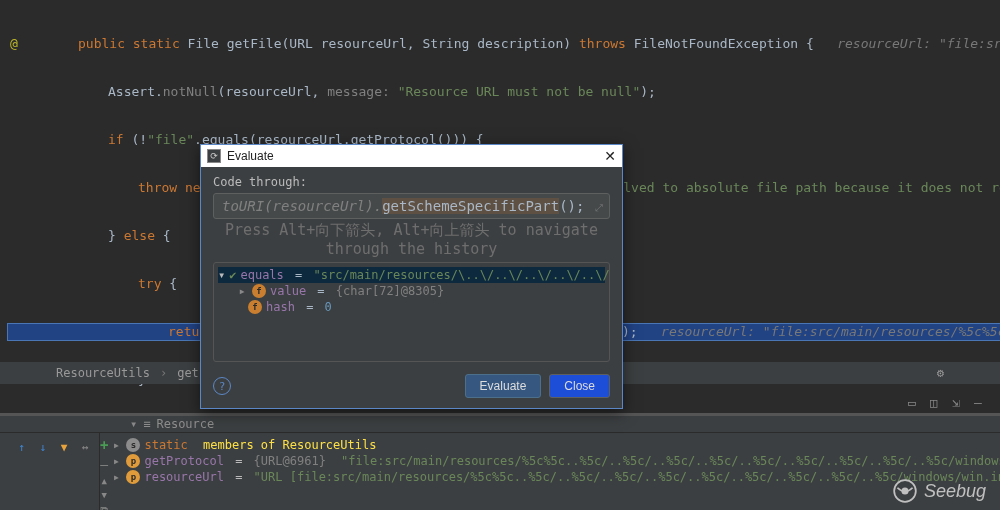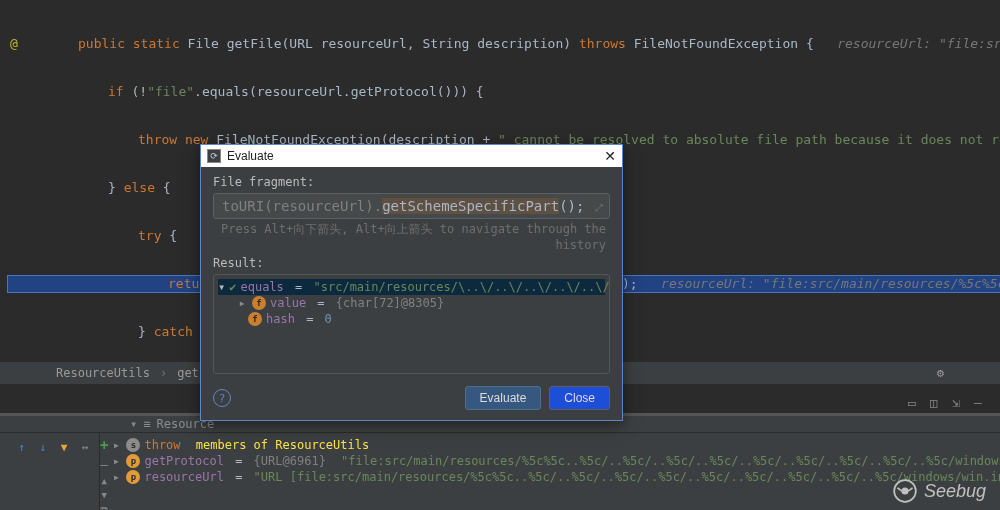--- a/index.html
+++ b/index.html
@@ -40,38 +40,39 @@
   .var-grey { color:#808080; }
 
   .dialog { position:absolute; left:200px; top:144px; width:423px; background:#3c3f41; border:1px solid #5b87c6; box-shadow:0 4px 14px rgba(0,0,0,.5); }
   .dlg-title { display:flex; align-items:center; gap:6px; background:#fff; color:#222; padding:3px 6px; font-family:"Segoe UI",sans-serif; font-size:12px; }
   .dlg-title .x { margin-left:auto; font-size:14px; cursor:pointer; }
   .dlg-body { padding:8px 12px 4px; }
   .dlg-label { color:#bbb; font-size:12px; margin-bottom:4px; }
   .frag-input { background:#45494a; border:1px solid #5e6060; border-radius:3px; padding:4px 8px; font-family:Consolas,monospace; font-size:14px; color:#a9b7c6; position:relative; }
   .frag-input .meth { background:#5e5042;margin-top:37px; }
   .expand { position:absolute; right:6px; bottom:4px; color:#777; font-size:10px; cursor:pointer; }
-  .hint { text-align:right; color:#6e6e6e; font-size:12px; padding:2px 4px 4px; }
+  .hint { text-align:center; color:#6e6e6e; font-size:15px; padding:2px 4px 4px; }
   .result-area { background:#3c3f41; border:1px solid #555; border-radius:3px; height:100px; padding:4px; font-size:12px; overflow:hidden; }
   .r-row { display:flex; align-items:center; gap:4px; padding:1px 0; }
   .r-sel { background:#0d293e; }
   .dlg-foot { display:flex; justify-content:flex-end; align-items:center; gap:8px; padding:8px 12px 10px; }
   .help { width:18px; height:18px; border:1px solid #5b87c6; border-radius:50%; color:#5b87c6; display:flex; align-items:center; justify-content:center; font-size:11px; margin-right:auto; cursor:pointer; }
   .btn { background:#1d4ed8; border:1px solid #5e6060; color:#ddd; padding:4px 14px; font-size:12px; border-radius:3px; cursor:pointer; font-family:"Segoe UI",sans-serif; }
   .btn-primary { background:#365880; border-color:#4c708c; }
 
   .seebug { position:absolute; right:14px; bottom:6px; display:flex; align-items:center; gap:6px; color:#c0c0c0; font-family:"Segoe UI",sans-serif; font-size:18px; font-style:italic; }
   .seebug svg { width:26px; height:26px; }
   .dlg-ico { width:14px; height:14px; background:#3c3f41; border:1px solid #888; display:inline-flex; align-items:center; justify-content:center; font-size:9px; color:#ccc; }
 </style>
 </head>
 <body>
 
 <div class="editor">
   <div class="ln"><span class="gutter"><span class="at">@</span></span><span class="code" style="padding-left:30px" id="c1"><span class="tok-kw">public static </span>File getFile(URL resourceUrl, String description) <span class="tok-kw">throws </span>FileNotFoundException {   <span class="tok-hint">resourceUrl: "file:src/main/res</span></span></div>
+  <div class="ln"><span class="gutter"></span><span class="code" style="padding-left:60px" id="c2">Assert.<span class="tok-grey">notNull</span>(resourceUrl, <span class="tok-grey">message:</span> <span class="tok-str">"Resource URL must not be null"</span>);</span></div>
   <div class="ln"><span class="gutter"></span><span class="code" style="padding-left:60px" id="c3"><span class="tok-kw">if </span>(!<span class="tok-str">"file"</span>.equals(resourceUrl.getProtocol())) {</span></div>
   <div class="ln"><span class="gutter"></span><span class="code" style="padding-left:90px" id="c4"><span class="tok-kw">throw new </span>FileNotFoundException(description + <span class="tok-str">" cannot be resolved to absolute file path because it does not reside in </span></span></div>
   <div class="ln"><span class="gutter"></span><span class="code" style="padding-left:60px" id="c5">} <span class="tok-kw">else </span>{</span></div>
   <div class="ln"><span class="gutter"></span><span class="code" style="padding-left:90px" id="c6"><span class="tok-kw">try </span>{</span></div>
   <div class="ln hl-line"><span class="gutter"></span><span class="code" style="padding-left:120px" id="c7"><span class="tok-kw">return new </span>File(<span class="tok-grey">toURI</span>(resourceUrl).getSchemeSpecificPart());   <span class="tok-hint">resourceUrl: "file:src/main/resources/%5c%5c..%5c/..%</span></span></div>
   <div class="ln"><span class="gutter"></span><span class="code" style="padding-left:90px" id="c8">} <span class="tok-kw">catch </span>(URISyntaxException var3) {</span></div>
   <div class="ln"><span class="gutter"></span><span class="code" style="padding-left:120px" id="c9"><span class="tok-kw">return new </span>File(resourceUrl.getFile());</span></div>
   <div class="ln"><span class="gutter"></span><span class="code" style="padding-left:90px" id="c10">}</span></div>
   
   
@@ -120,21 +121,21 @@
   <div class="var-toolbar">
     <span class="plus">+</span>
     <span style="color:#888">—</span>
     <span style="color:#888;font-size:9px">▲</span>
     <span style="color:#888;font-size:9px">▼</span>
     <span style="color:#888;font-size:11px">⧉</span>
   </div>
   <div class="vtree">
     <div class="vrow">
       <span class="arrow">▸</span><span class="badge badge-s">s</span>
-      <span class="tok-kw">throw</span>&nbsp;
+      <span class="tok-kw">static</span>&nbsp;
       <span style="color:#fde047">members of ResourceUtils</span>
     </div>
     <div class="vrow">
       <span class="arrow">▸</span><span class="badge badge-p">p</span>
       <span class="var-name">getProtocol</span>
       <span style="color:#bbb">&nbsp;=&nbsp;</span>
       <span class="var-grey">{URL@6961}</span>&nbsp;
       <span class="var-val">"file:src/main/resources/%5c%5c..%5c/..%5c/..%5c/..%5c/..%5c/..%5c/..%5c/..%5c/..%5c/windows/win.ini"</span>
     </div>
     <div class="vrow">
@@ -147,27 +148,26 @@
   </div>
 </div>
 
 <div class="dialog">
   <div class="dlg-title">
     <span class="dlg-ico">⟳</span>
     <span>Evaluate</span>
     <span class="x">✕</span>
   </div>
   <div class="dlg-body">
-    <div class="dlg-label">File fragment:</div>
+    <div class="dlg-label">Code through:</div>
     <div class="frag-input">
-      <span class="tok-grey" style="">toURI(resourceUrl).</span><span class="meth">getSchemeSpecificPart</span><span>();</span>
+      <span class="tok-grey" style="font-style:italic">toURI(resourceUrl).</span><span class="meth">getSchemeSpecificPart</span><span>();</span>
       <span class="expand">⤢</span>
     </div>
     <div class="hint">Press Alt+向下箭头, Alt+向上箭头 to navigate through the history</div>
-    <div class="dlg-label">Result:</div>
     <div class="result-area">
       <div class="r-row r-sel">
         <span class="arrow" style="color:#bbb">▾</span>
         <span style="color:#6a8759">✔</span>
         <span class="var-name">equals</span>
         <span>&nbsp;=&nbsp;</span>
         <span class="var-val">"src/main/resources/\..\/..\/..\/..\/..\/..\/..\/..\/windows/win.ini"</span>
       </div>
       <div class="r-row" style="padding-left:18px">
         <span class="arrow">▸</span>

